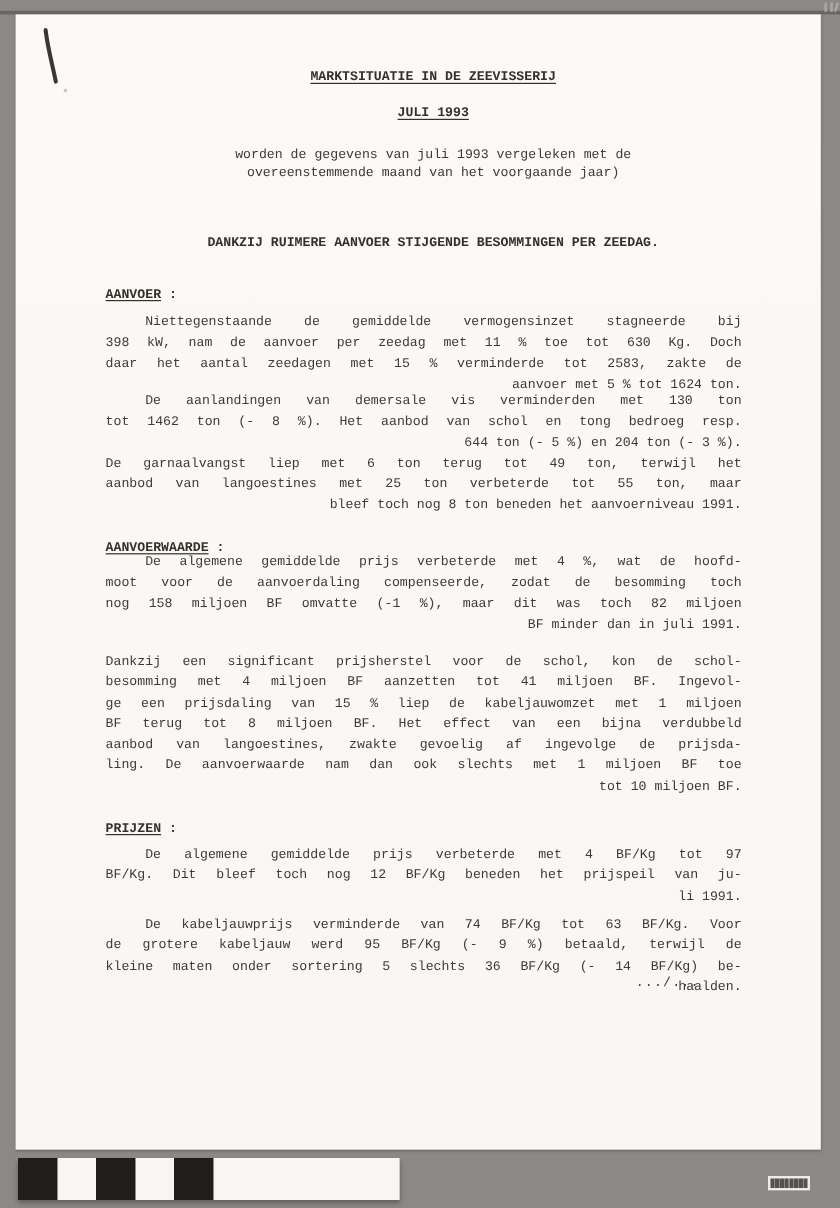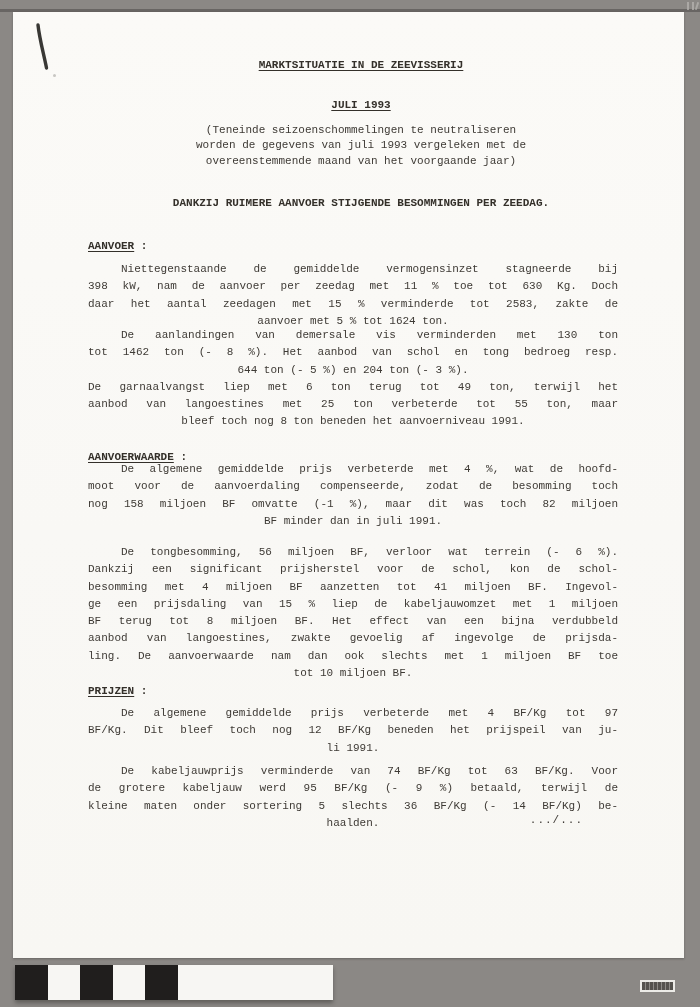--- a/index.html
+++ b/index.html
@@ -33,39 +33,39 @@
     border-radius:50%; background:#6a6762; opacity:.35; }
 
   
   .tb { position:absolute; font-size:11px; color:#3e3a35; }
   .col { left:75px; width:530px; }
   .cen { left:83px; width:530px; text-align:center; }
   .b { font-weight:bold; color:#34302a; }
   .u { text-decoration:underline; text-underline-offset:2px; }
 
   .title-line    { top:45px;  line-height:16px; }
-  .subtitle-line { top:75px;  line-height:16px;margin-top:10px; }
+  .subtitle-line { top:75px;  line-height:16px; }
   .intro-block   { top:111px; line-height:15.3px; }
   .lead-line     { top:183px; line-height:16px; }
 
   .shead { font-weight:bold; color:#34302a; line-height:16px; }
   .shead-a { top:226px; }
   .shead-b { top:437px; }
   .shead-c { top:671px; }
 
   .para { line-height:17.3px; }
   .para-a1 { top:249px; }
   .para-a2 { top:315px; }
   .para-b1 { top:449px; }
   .para-b2 { top:532px; }
   .para-c1 { top:693px; }
   .para-c2 { top:751px; }
 
   .jl { text-align:justify; text-align-last:justify; }
-  .pl { text-align:center; }
+  .pl { text-align:right; }
   .ind { padding-left:33px; }
 
   .cont-line { top:802px; text-align:right; padding-right:35px; letter-spacing:1px; }
 
   
   .scalebar {
     position:absolute; left:15px; top:965px; height:35px; display:flex;
     box-shadow:0 3px 4px rgba(20,19,18,.35);
   }
   .sq { width:32.5px; height:35px; }
@@ -94,21 +94,20 @@
   <svg class="penmark" width="40" height="62" viewBox="0 0 40 62">
     <path d="M13 5 C 14.5 19, 18.5 33, 21.5 48" stroke="#23221f" stroke-width="3.4" fill="none" stroke-linecap="round" opacity="0.9"></path>
   </svg>
   <div class="speck"></div>
 
   <div class="tb cen title-line b u">MARKTSITUATIE IN DE ZEEVISSERIJ</div>
 
   <div class="tb cen subtitle-line b u">JULI 1993</div>
 
   <div class="tb cen intro-block">
-    <div>(Teneinde seizoenschommelingen te neutraliseren</div>
     <div>worden de gegevens van juli 1993 vergeleken met de</div>
     <div>overeenstemmende maand van het voorgaande jaar)</div>
   </div>
 
   <div class="tb col shead shead-a">
     <span class="u">AANVOER</span><span> :</span>
   </div>
 
   <div class="tb cen lead-line b">DANKZIJ RUIMERE AANVOER STIJGENDE BESOMMINGEN PER ZEEDAG.</div>
   <div class="tb col para para-a1">
@@ -129,21 +128,20 @@
   <div class="tb col shead shead-b">
     <span class="u">AANVOERWAARDE</span><span> :</span>
   </div>
   <div class="tb col para para-b1">
     <div class="jl ind">De algemene gemiddelde prijs verbeterde met 4 %, wat de hoofd-</div>
     <div class="jl">moot voor de aanvoerdaling compenseerde, zodat de besomming toch</div>
     <div class="jl">nog 158 miljoen BF omvatte (-1 %), maar dit was toch 82 miljoen</div>
     <div class="pl">BF minder dan in juli 1991.</div>
   </div>
   <div class="tb col para para-b2">
-    <div class="jl ind">De tongbesomming, 56 miljoen BF, verloor wat terrein (- 6 %).</div>
     <div class="jl">Dankzij een significant prijsherstel voor de schol, kon de schol-</div>
     <div class="jl">besomming met 4 miljoen BF aanzetten tot 41 miljoen BF. Ingevol-</div>
     <div class="jl">ge een prijsdaling van 15 % liep de kabeljauwomzet met 1 miljoen</div>
     <div class="jl">BF terug tot 8 miljoen BF. Het effect van een bijna verdubbeld</div>
     <div class="jl">aanbod van langoestines, zwakte gevoelig af ingevolge de prijsda-</div>
     <div class="jl">ling. De aanvoerwaarde nam dan ook slechts met 1 miljoen BF toe</div>
     <div class="pl">tot 10 miljoen BF.</div>
   </div>
 
   <div class="tb col shead shead-c">

